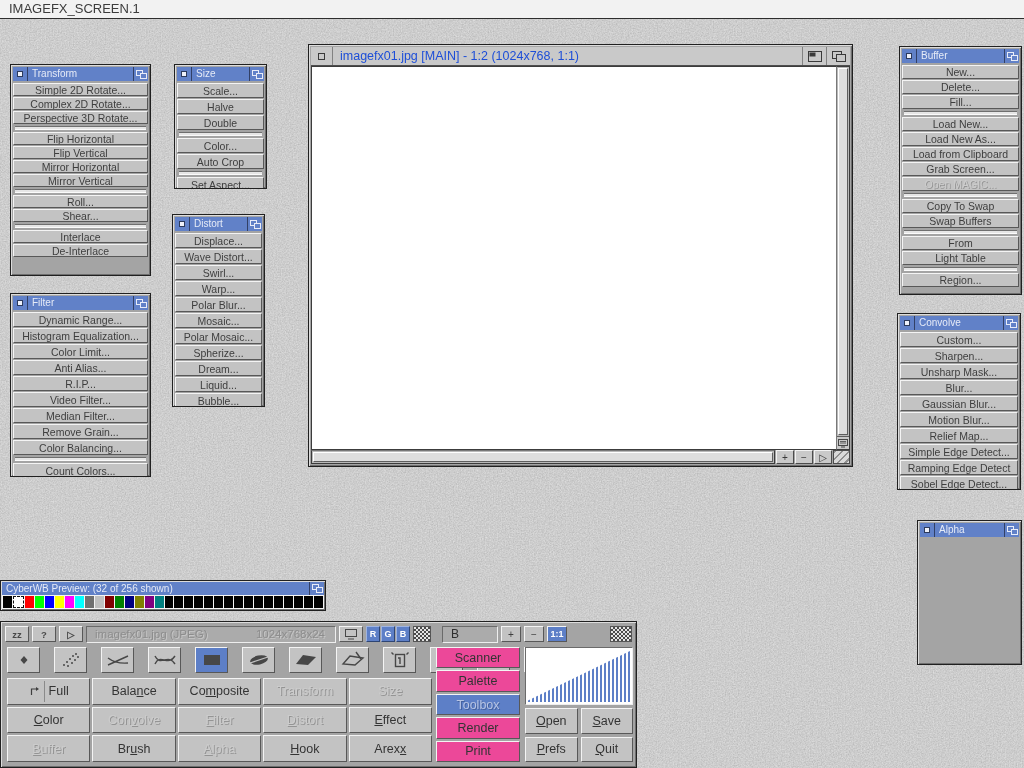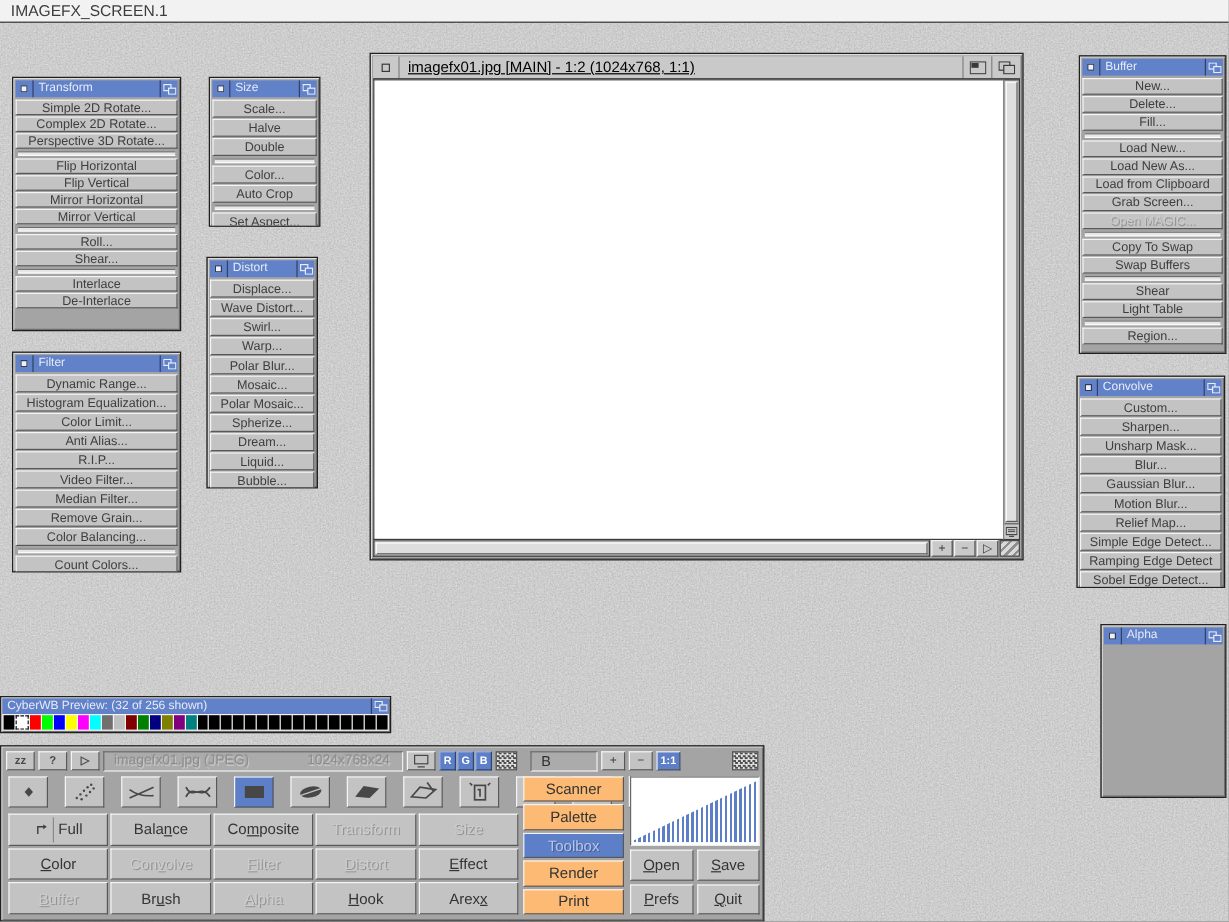--- a/index.html
+++ b/index.html
@@ -62,22 +62,22 @@
   .swatch { flex:1; }
   .swatch.sel { border:1px dashed #111; }
 
   
   #imgwin { left:308px; top:44px; width:545px; height:423px; padding:2px; display:flex; flex-direction:column; }
   .iw-tb { flex:0 0 19px; background:#c9c9c9; display:flex; align-items:stretch; border-bottom:1px solid #4e4e4e; }
   .wgad { display:flex; align-items:center; justify-content:center; background:#c9c9c9; }
   .wgad.wclose { width:22px; border-right:1px solid #828282; }
   .wgad.wzoom  { width:24px; border-left:1px solid #828282; }
   .wgad.wdepth { width:24px; border-left:1px solid #828282; }
-  .iw-title { flex:1; color:#000000; font-size:12.5px; line-height:18px; padding-left:7px;
-              white-space:nowrap; overflow:hidden;text-decoration:underline; }
+  .iw-title { flex:1; color:#1d4ed8; font-size:12.5px; line-height:18px; padding-left:7px;
+              white-space:nowrap; overflow:hidden; }
   .iw-main { flex:1; display:flex; }
   .iw-canvas { flex:1; background:#ffffff; border:1px solid #3c3c3c; border-right:none; }
   .iw-vcol { flex:0 0 14px; display:flex; flex-direction:column; border:1px solid #3c3c3c; border-left:1px solid #787878; background:#b9b9b9; }
   .vthumb { flex:1; margin:1px; background:#dedede; border:1px solid; border-color:#fff #5e5e5e #5e5e5e #fff; }
   .vgad { flex:0 0 13px; border-top:1px solid #5e5e5e; display:flex; align-items:center; justify-content:center; background:#c9c9c9; }
   .iw-bottom { flex:0 0 14px; display:flex; }
   .htrack { flex:1; background:#b9b9b9; border:1px solid #3c3c3c; border-top:1px solid #787878; display:flex; }
   .hthumb { flex:1; margin:1px; background:#dedede; border:1px solid; border-color:#fff #5e5e5e #5e5e5e #fff; }
   .bgad { flex:0 0 18px; margin-left:1px; background:#c9c9c9; border:1px solid; border-color:#f2f2f2 #4c4c4c #4c4c4c #f2f2f2;
           color:#3a3a3a; font-size:10px; display:flex; align-items:center; justify-content:center; }
@@ -119,21 +119,21 @@
   .tool .tlabel { font-size:9px; font-weight:bold; color:#474747; letter-spacing:0; }
   .menu-grid { flex:1; display:grid; grid-template-columns:repeat(5,1fr); gap:2px; padding:3px 2px 4px 5px; }
   .mg-btn { background:#c3c3c3; border:1px solid; border-color:#f4f4f4 #585858 #585858 #f4f4f4;
             color:#343434; font-size:12.5px; display:flex; align-items:center; justify-content:center; gap:4px; white-space:nowrap; }
   .mg-btn.ghost { color:#cccccc; text-shadow:1px 1px 0 #949494; }
   .u { text-decoration:underline; }
   .cycle-divider { width:1px; align-self:stretch; margin:2px 0; background:#8a8a8a; }
 
   .tb-right { flex:1; display:flex; gap:5px; padding:2px 2px 4px 2px; }
   .panel-col { width:84px; display:flex; flex-direction:column; gap:2px; }
-  .pc-btn { flex:1; background:#fdba74; border:1px solid; border-color:#f4f4f4 #585858 #585858 #f4f4f4;
+  .pc-btn { flex:1; background:#ec4899; border:1px solid; border-color:#f4f4f4 #585858 #585858 #f4f4f4;
             color:#343434; font-size:12.5px; display:flex; align-items:center; justify-content:center; }
   .pc-btn.sel { background:#5d7fc7; color:#b7c4e4; text-shadow:1px 1px 0 #44619e; }
   .right-block { flex:1; display:flex; flex-direction:column; gap:3px; }
   .ramp { flex:0 0 58px; background:#fff; border:1px solid; border-color:#6a6a6a #eeeeee #eeeeee #6a6a6a; position:relative; overflow:hidden; }
   .ramp-fill { position:absolute; left:2px; right:2px; top:2px; bottom:2px;
                background:repeating-linear-gradient(90deg,#5d7fc7 0 2px,#ffffff 2px 4px);
                clip-path:polygon(0 97%,100% 2%,100% 100%,0 100%); }
   .actions { flex:1; display:grid; grid-template-columns:1fr 1fr; gap:3px; }
   .act-btn { background:#c3c3c3; border:1px solid; border-color:#f4f4f4 #585858 #585858 #f4f4f4;
              color:#343434; font-size:12.5px; display:flex; align-items:center; justify-content:center; }
@@ -290,21 +290,21 @@
         <div class="psep"></div>
         <div class="pbtn">Load New...</div>
         <div class="pbtn">Load New As...</div>
         <div class="pbtn">Load from Clipboard</div>
         <div class="pbtn">Grab Screen...</div>
         <div class="pbtn ghost">Open MAGIC...</div>
         <div class="psep"></div>
         <div class="pbtn">Copy To Swap</div>
         <div class="pbtn">Swap Buffers</div>
         <div class="psep"></div>
-        <div class="pbtn">Shear</div>
+        <div class="pbtn">From</div>
         <div class="pbtn">Light Table</div>
         <div class="psep"></div>
         <div class="pbtn">Region...</div>
       </div>
     </div>
     <div class="win pal" id="pal-convolve">
       <div class="pal-tb">
         <span class="pgad pclose">
           <span class="pclose-in"></span>
         </span>

